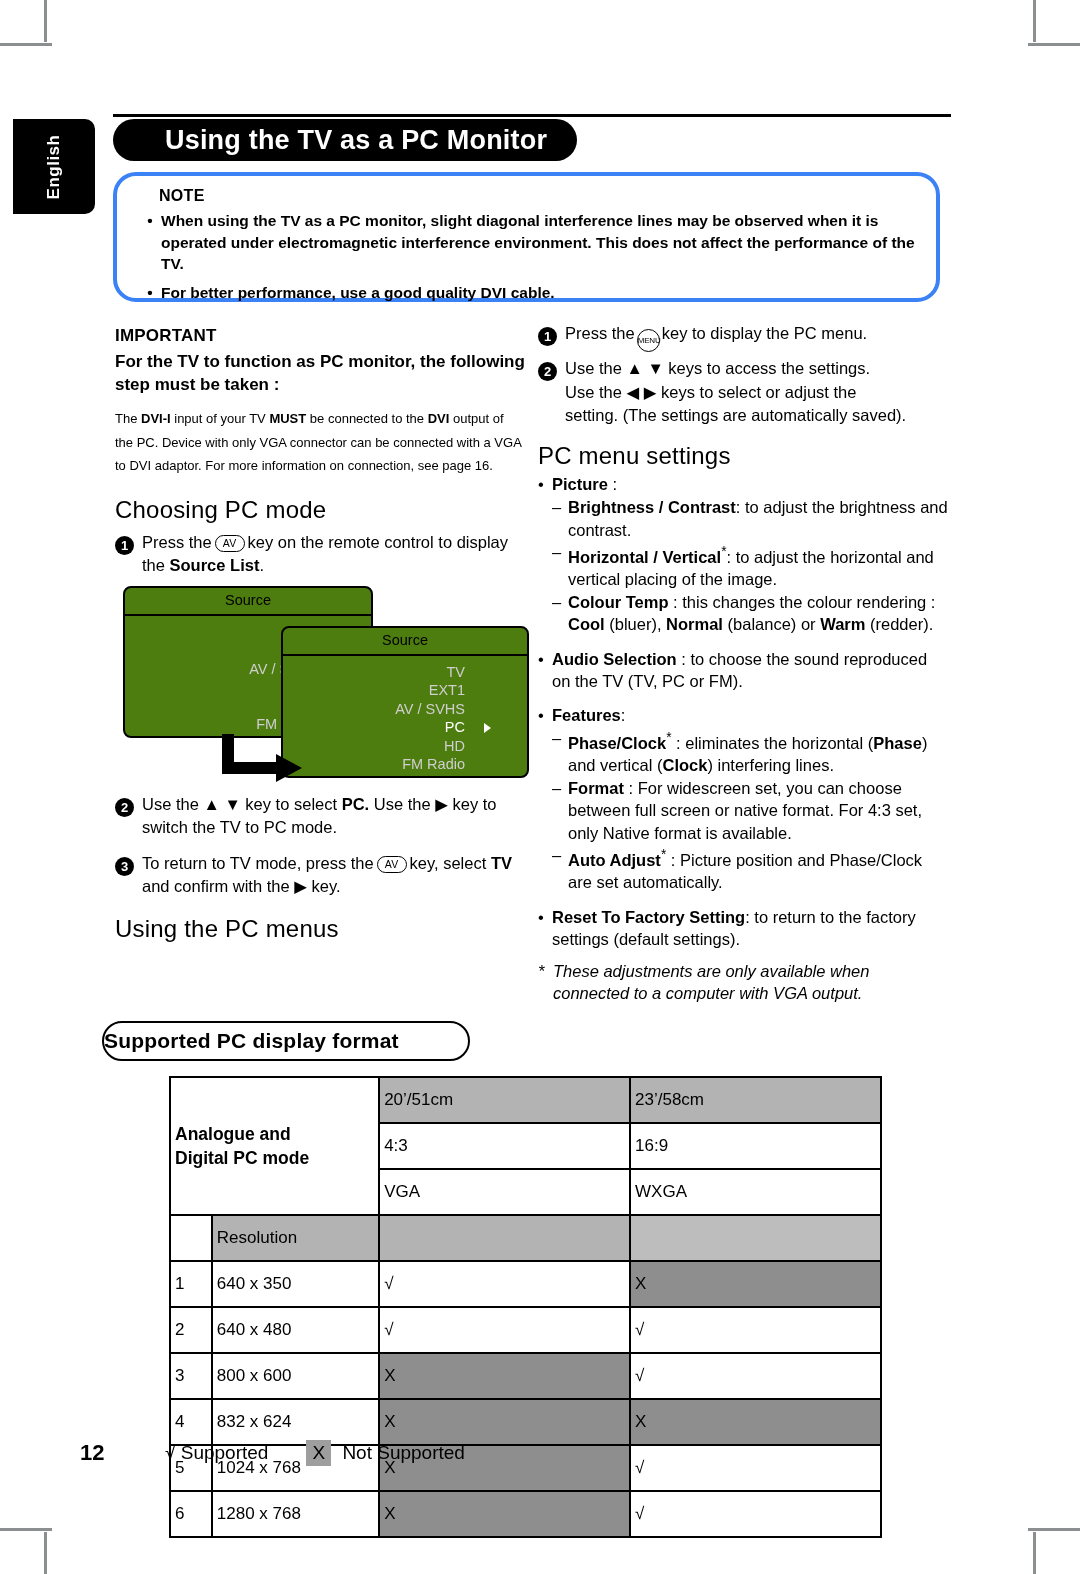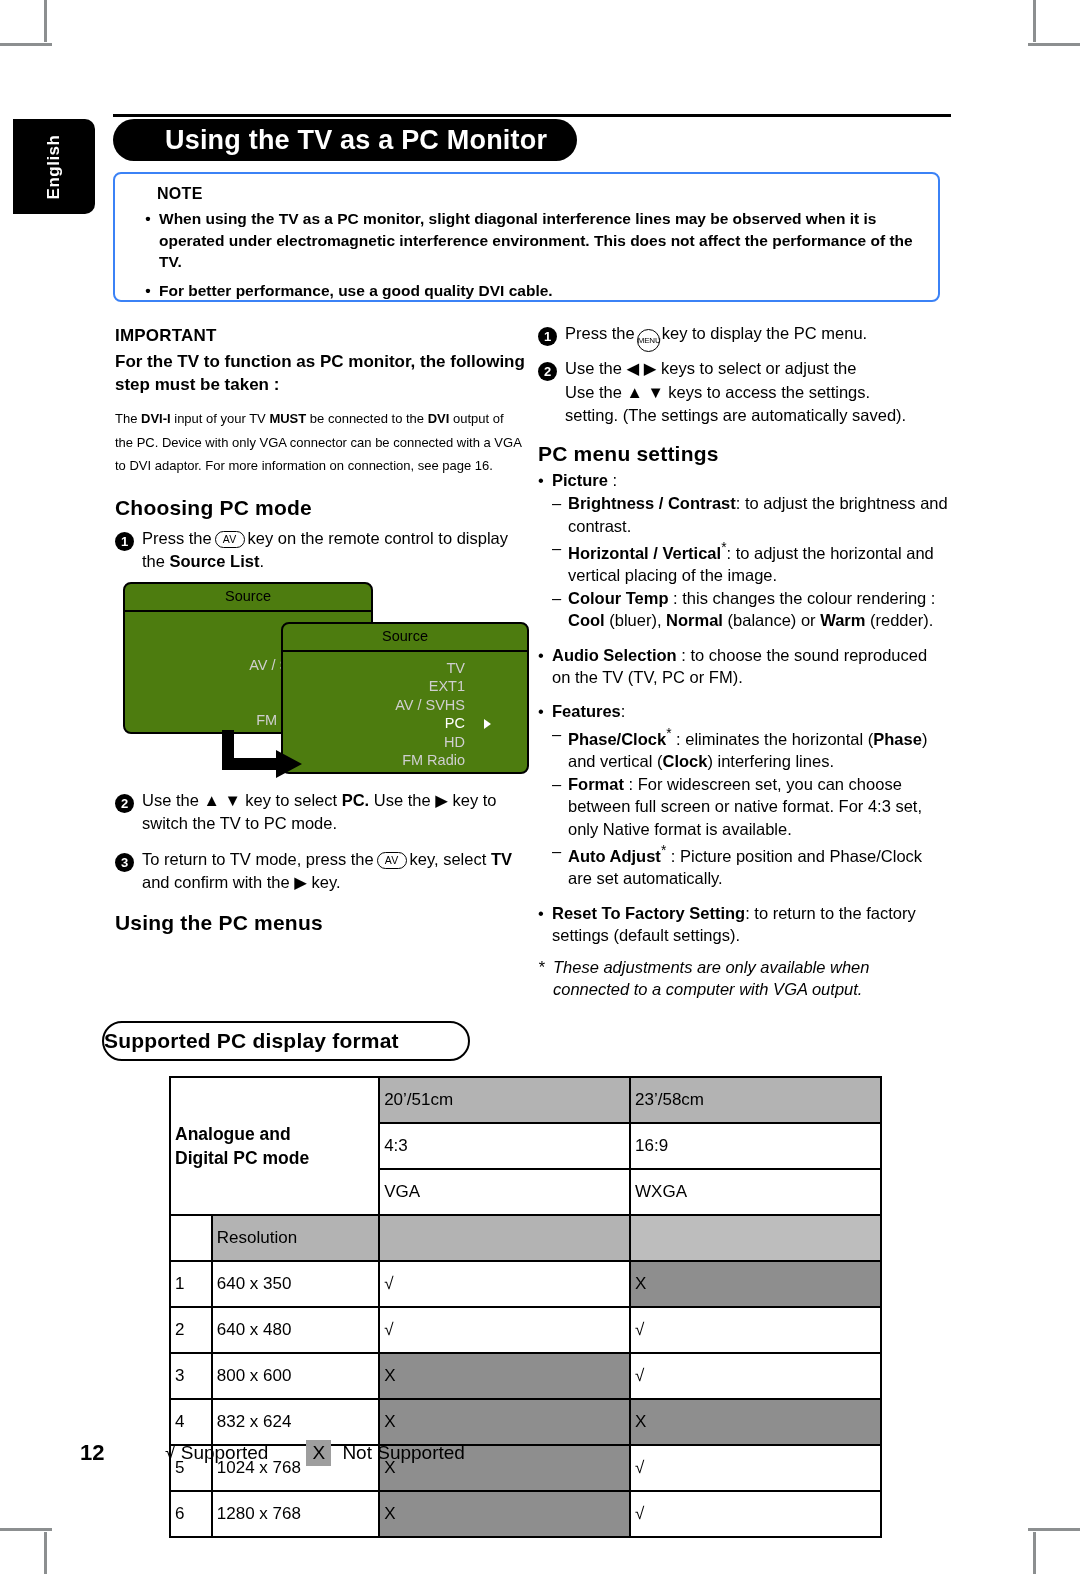--- a/index.html
+++ b/index.html
@@ -78,22 +78,22 @@
     white-space: nowrap;
   }
 
   
   .note-box {
     position: absolute;
     left: 113px;
     top: 172px;
     width: 827px;
     height: 130px;
-    border: 2px solid #3b82f6;
-    border-radius: 8px;
+    border: 4px solid #3b82f6;
+    border-radius: 23px;
     box-sizing: border-box;
   }
   .note-title {
     position: absolute;
     left: 42px;
     top: 11px;
     font-size: 16px;
     font-weight: bold;
     letter-spacing: 0.3px;
   }
@@ -139,22 +139,22 @@
     line-height: 23px;
     margin-bottom: 11px;
   }
   p.body {
     margin: 0 0 10px 0;
     font-size: 13px;
     line-height: 23.5px;
   }
   h3.sect {
     margin: 18px 0 7px 0;
-    font-size: 21px;
-    font-weight: bold;
+    font-size: 24px;
+    font-weight: normal;
     letter-spacing: 0.2px;
   }
 
   
   .step {
     display: flex;
     font-size: 16.5px;
     line-height: 23.5px;
     margin-bottom: 5px;
   }
@@ -447,25 +447,25 @@
 
     <div class="step">
       <div class="num"><span class="circ">1</span></div>
       <div class="txt"><span>Press the</span><span class="keycirc">MENU</span><span>key to display the PC menu.</span></div>
     </div>
 
     <div class="step">
       <div class="num"><span class="circ">2</span></div>
       <div class="txt">
         <div><span>Use the</span>
+          <span>▲</span> <span>▼</span>
+          <span>keys to access the settings.</span></div>
+        <div><span>Use the</span>
           <span>◀</span> <span>▶</span>
           <span>keys to select or adjust the</span></div>
-        <div><span>Use the</span>
-          <span>▲</span> <span>▼</span>
-          <span>keys to access the settings.</span></div>
         <div>setting. (The settings are automatically saved).</div>
       </div>
     </div>
 
     <h3 class="sect" style="margin-top:14px; margin-bottom:3px;">PC menu settings</h3>
 
     <ul class="blist">
       <li>
         <span class="bul">•</span>
         <span class="cnt"><b>Picture</b><span> :</span></span>

